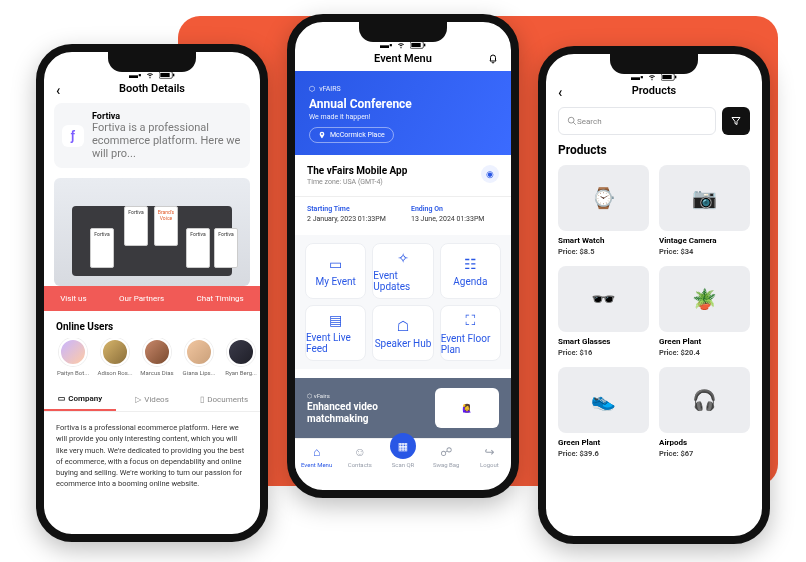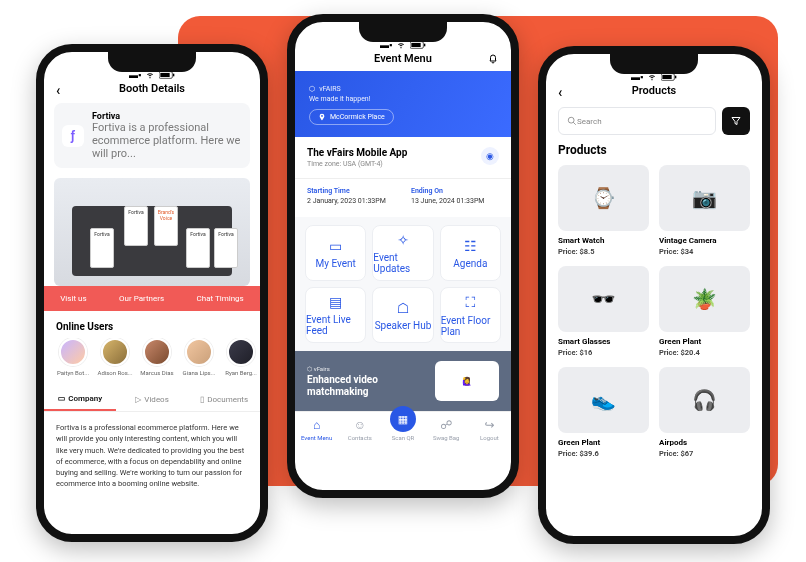--- a/index.html
+++ b/index.html
@@ -175,21 +175,21 @@
     height:56px;
     display:flex; flex-direction:column; align-items:center; justify-content:center; gap:4px;
     color:#2957E5;
   }
   .p2-tile-icon { font-size:14px; }
   .p2-tile-label { font-size:10px; color:#2957E5; }
   .p2-match {
     background:#5e6b82;
     color:#fff;
     padding:10px 12px;
-    display:flex; gap:10px; align-items:center;
+    display:flex; gap:10px; align-items:center;margin-top:9px;
   }
   .p2-match-brand { font-size:6px; opacity:0.85; }
   .p2-match-title { font-size:10px; font-weight:700; line-height:1.2; margin-top:2px; }
   .p2-match-img {
     width:64px; height:40px;
     background:#fff; border-radius:6px;
     display:flex; align-items:center; justify-content:center;
     color:#333; font-size:8px;
   }
   .p2-nav {
@@ -375,20 +375,21 @@
             <path fill="none" stroke="currentColor" stroke-width="2" d="M6 18h12l-1-2v-5a5 5 0 10-10 0v5l-1 2zm4 2a2 2 0 004 0"></path>
           </svg>
       </span>
     </div>
 
     <div class="p2-hero">
       <div class="p2-brand">
         <span>⬡</span>
         <span>vFAIRS</span>
       </div>
+      <div class="p2-hero-title">Annual Conference</div>
       <div class="p2-hero-sub">We made it happen!</div>
       <div class="p2-location">
         <span>
           <svg width="8" height="8" viewBox="0 0 24 24">
               <path fill="currentColor" d="M12 2a7 7 0 00-7 7c0 5 7 13 7 13s7-8 7-13a7 7 0 00-7-7zm0 9.5A2.5 2.5 0 1112 6a2.5 2.5 0 010 5.5z"></path>
             </svg>
         </span>
         <span>McCormick Place</span>
       </div>
     </div>

